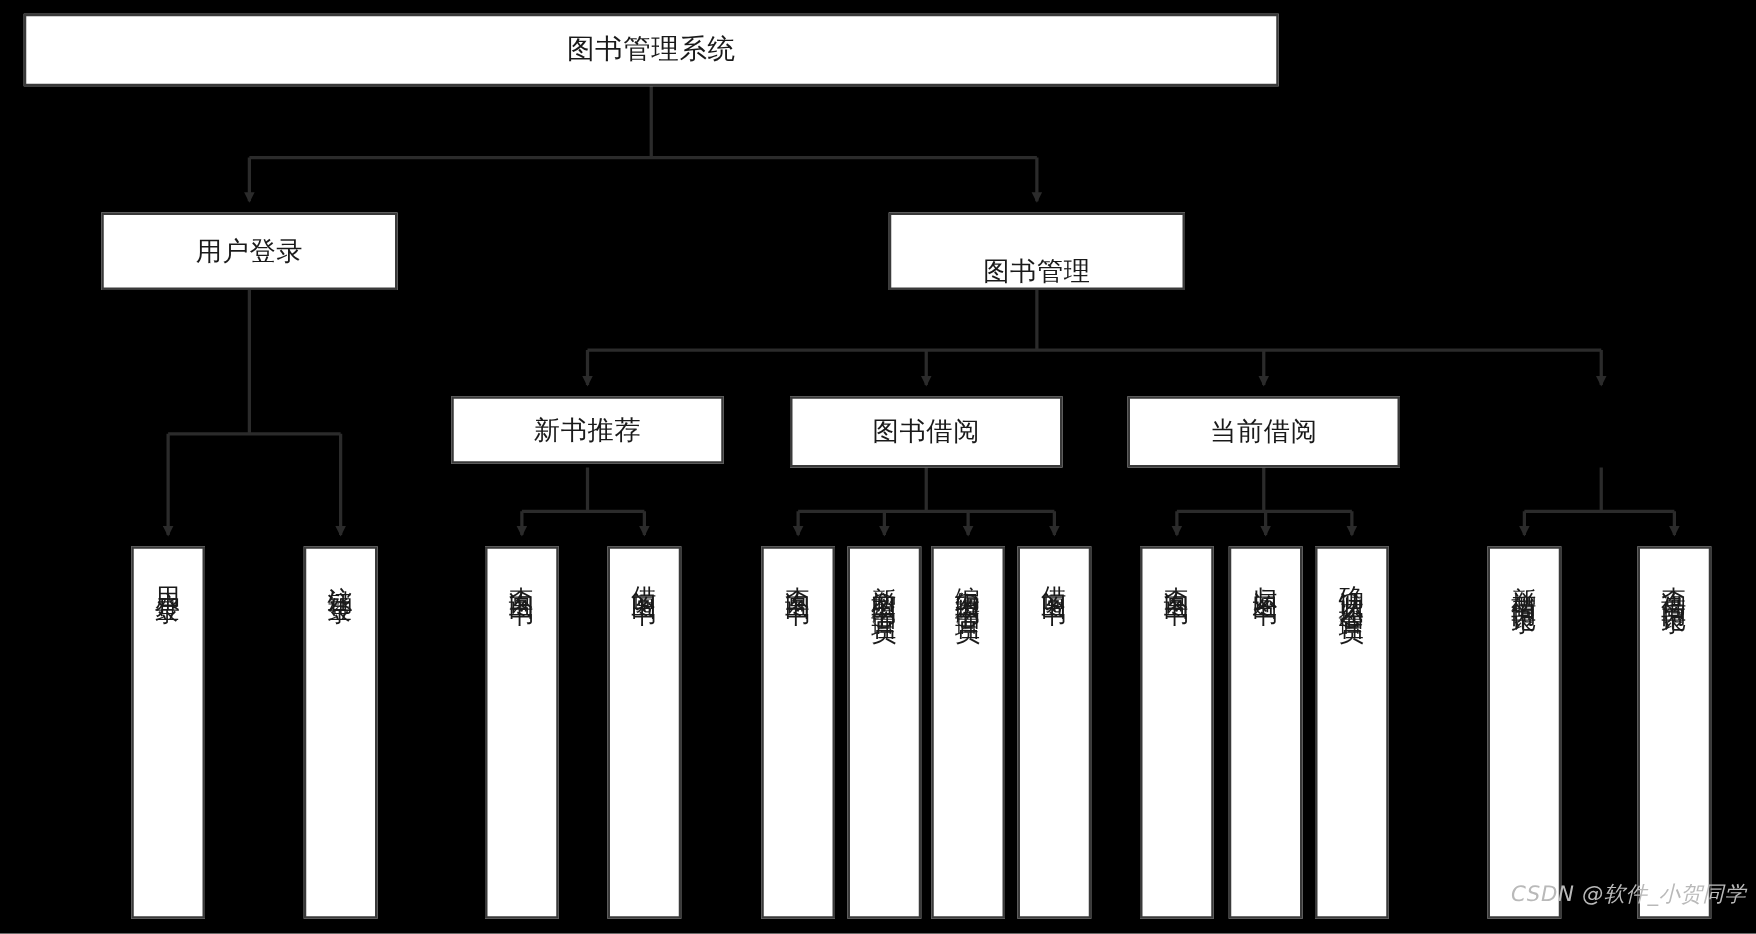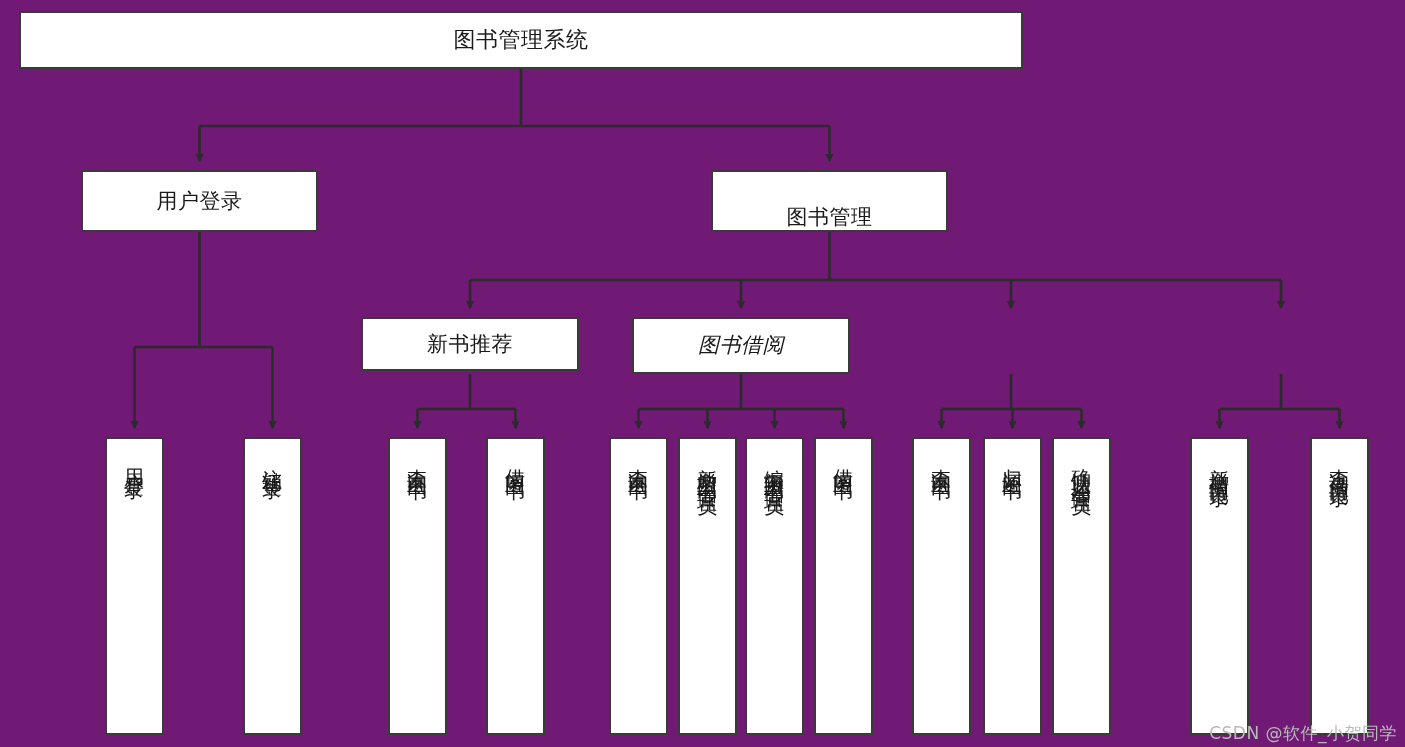--- a/index.html
+++ b/index.html
@@ -8,21 +8,21 @@
     padding: 0;
     background: #ffffff;
   }
   body {
     font-family: "DejaVu Sans", "Liberation Sans", sans-serif;
   }
   #diagram-root {
     position: relative;
     width: 1405px;
     height: 747px;
-    background: #701a75;
+    background: #000000;
     overflow: hidden;
   }
   #edge-layer {
     position: absolute;
     left: 0;
     top: 0;
     width: 1405px;
     height: 747px;
     pointer-events: none;
   }
@@ -58,26 +58,27 @@
     writing-mode: vertical-rl;
     text-orientation: upright;
     font-size: 20px;
     line-height: 1.0;
     letter-spacing: 4px;
     white-space: nowrap;
   }
   #watermark {
     position: absolute;
     right: 8px;
-    bottom: 2px;
+    bottom: 20px;
     font-size: 17px;
     color: #b9b9b9;
     letter-spacing: 0.5px;
     z-index: 5;
     white-space: nowrap;
+    font-style: italic;
   }
 </style>
 </head>
 <body>
 
 <div id="diagram-root">
 
   <svg id="edge-layer" viewBox="0 0 1405 747" xmlns="http://www.w3.org/2000/svg">
     <defs>
       <marker id="arrowhead" markerWidth="9" markerHeight="9" refX="7.2" refY="4.5" orient="auto" markerUnits="userSpaceOnUse">
@@ -128,22 +129,25 @@
   <div class="node h" style="left: 81px; top: 170px; width: 237px; height: 62px;">
     <span class="label">用户登录</span>
   </div>
   <div class="node h" style="left: 711px; top: 170px; width: 237px; height: 62px; align-items: flex-end;">
     <span class="label">图书管理</span>
   </div>
 
   <div class="node h" style="left: 361px; top: 317px; width: 218px; height: 54px;">
     <span class="label">新书推荐</span>
   </div>
-  <div class="node h" style="left: 632px; top: 317px; width: 218px; height: 57px; font-style: italic;">
+  <div class="node h" style="left: 632px; top: 317px; width: 218px; height: 57px;">
     <span class="label">图书借阅</span>
+  </div>
+  <div class="node h" style="left: 902px; top: 317px; width: 218px; height: 57px;">
+    <span class="label">当前借阅</span>
   </div>
 
   <div class="node v" style="left: 105px; top: 437px; width: 59px; height: 298px;">
     <span class="label">用户登录</span>
   </div>
   <div class="node v" style="left: 243px; top: 437px; width: 59px; height: 298px;">
     <span class="label">注销登录</span>
   </div>
   <div class="node v" style="left: 388px; top: 437px; width: 59px; height: 298px;">
     <span class="label">查询图书</span>

